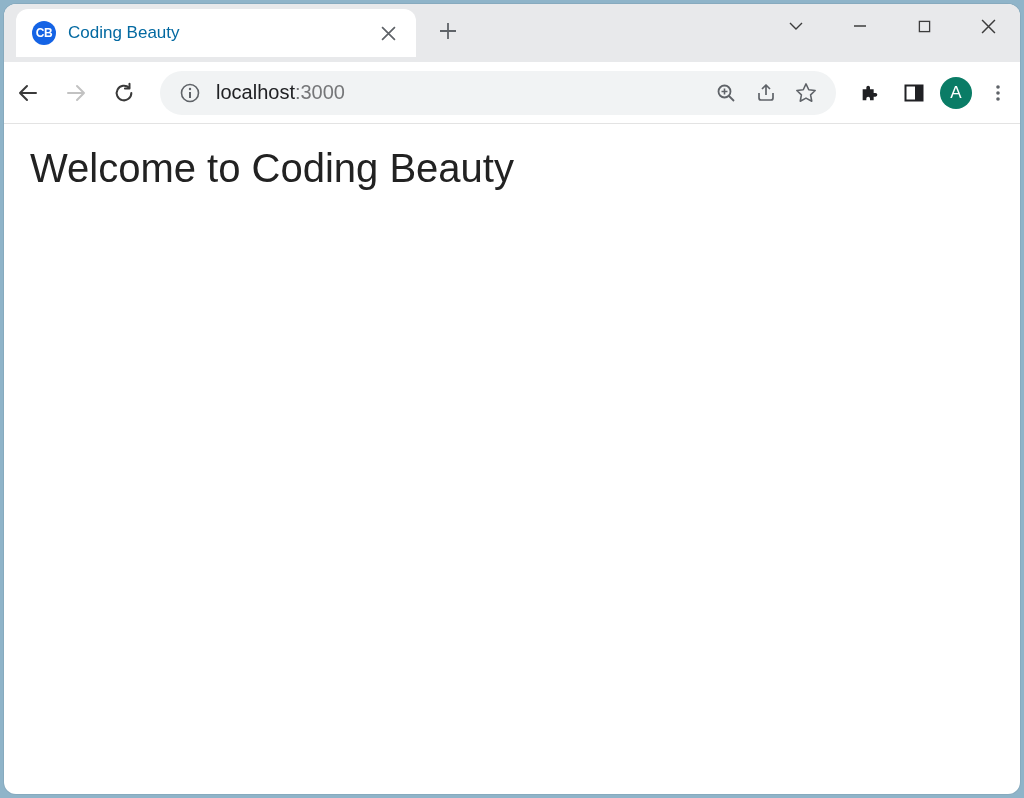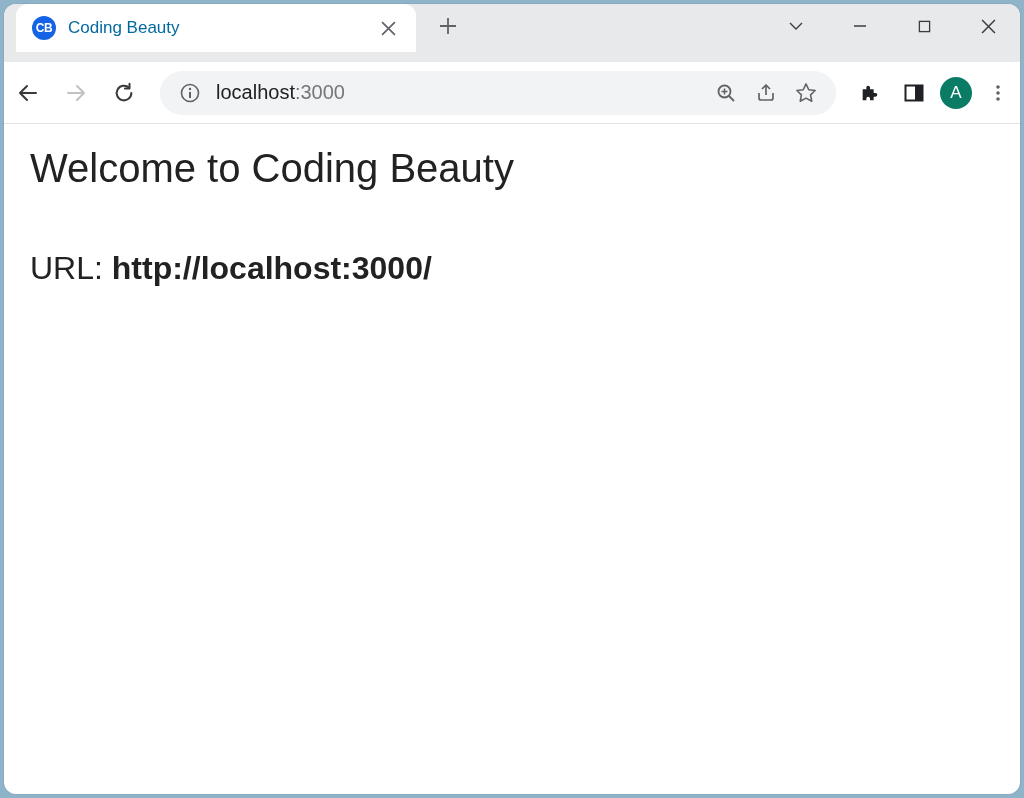--- a/index.html
+++ b/index.html
@@ -18,21 +18,21 @@
       height: 790px;
       overflow: hidden;
       box-shadow: 0 0 0 1px rgba(0,0,0,0.05);
       display: flex;
       flex-direction: column;
     }
     .titlebar {
       background: #e8e9eb;
       height: 58px;
       display: flex;
-      align-items: flex-start;
+      align-items: center;
       position: relative;
     }
     .window-controls {
       position: absolute;
       top: 0;
       right: 0;
       display: flex;
       height: 44px;
     }
     .window-controls .ctl {
@@ -156,21 +156,21 @@
       font-weight: 500;
     }
     .content {
       flex: 1;
       padding: 22px 26px;
       color: #222;
     }
     .content h1 {
       font-size: 40px;
       font-weight: 400;
-      margin-bottom: 53px;
+      margin-bottom: 36px;
     }
     .content p {
       font-size: 32px;
       line-height: 1.5;
     }
     .content b { font-weight: 700; }
   </style>
 </head>
 <body>
 
@@ -280,18 +280,15 @@
       <svg width="20" height="20" viewBox="0 0 20 20">
           <circle cx="10" cy="4" r="1.8" fill="#5f6368"></circle>
           <circle cx="10" cy="10" r="1.8" fill="#5f6368"></circle>
           <circle cx="10" cy="16" r="1.8" fill="#5f6368"></circle>
         </svg>
     </div>
   </div>
 
   <div class="content">
     <h1>Welcome to Coding Beauty</h1>
-    <p>
-      <span>URL: </span><b>http://localhost:3000/</b>
-    </p>
   </div>
 
 </div>
 
 </body></html>

